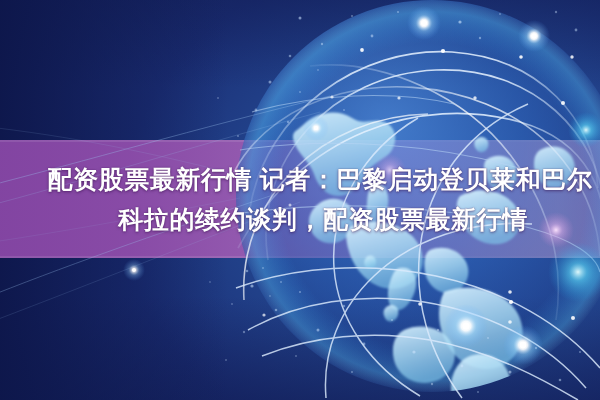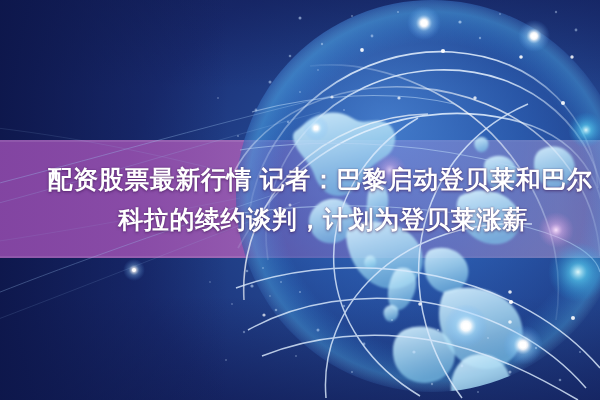--- a/index.html
+++ b/index.html
@@ -336,16 +336,16 @@
 
   <div class="layer" id="bg-vignette"></div>
 
   <div id="text-band">
     <div id="band-edge-top"></div>
     <div id="band-edge-bottom"></div>
   </div>
 
   <div id="headline">
     <div class="headline-line" id="headline-line-1">配资股票最新行情 记者：巴黎启动登贝莱和巴尔</div>
-    <div class="headline-line" id="headline-line-2">科拉的续约谈判，计划为登贝莱涨薪</div>
+    <div class="headline-line" id="headline-line-2">科拉的续约谈判，配资股票最新行情</div>
   </div>
 
 </div>
 
 </body></html>

